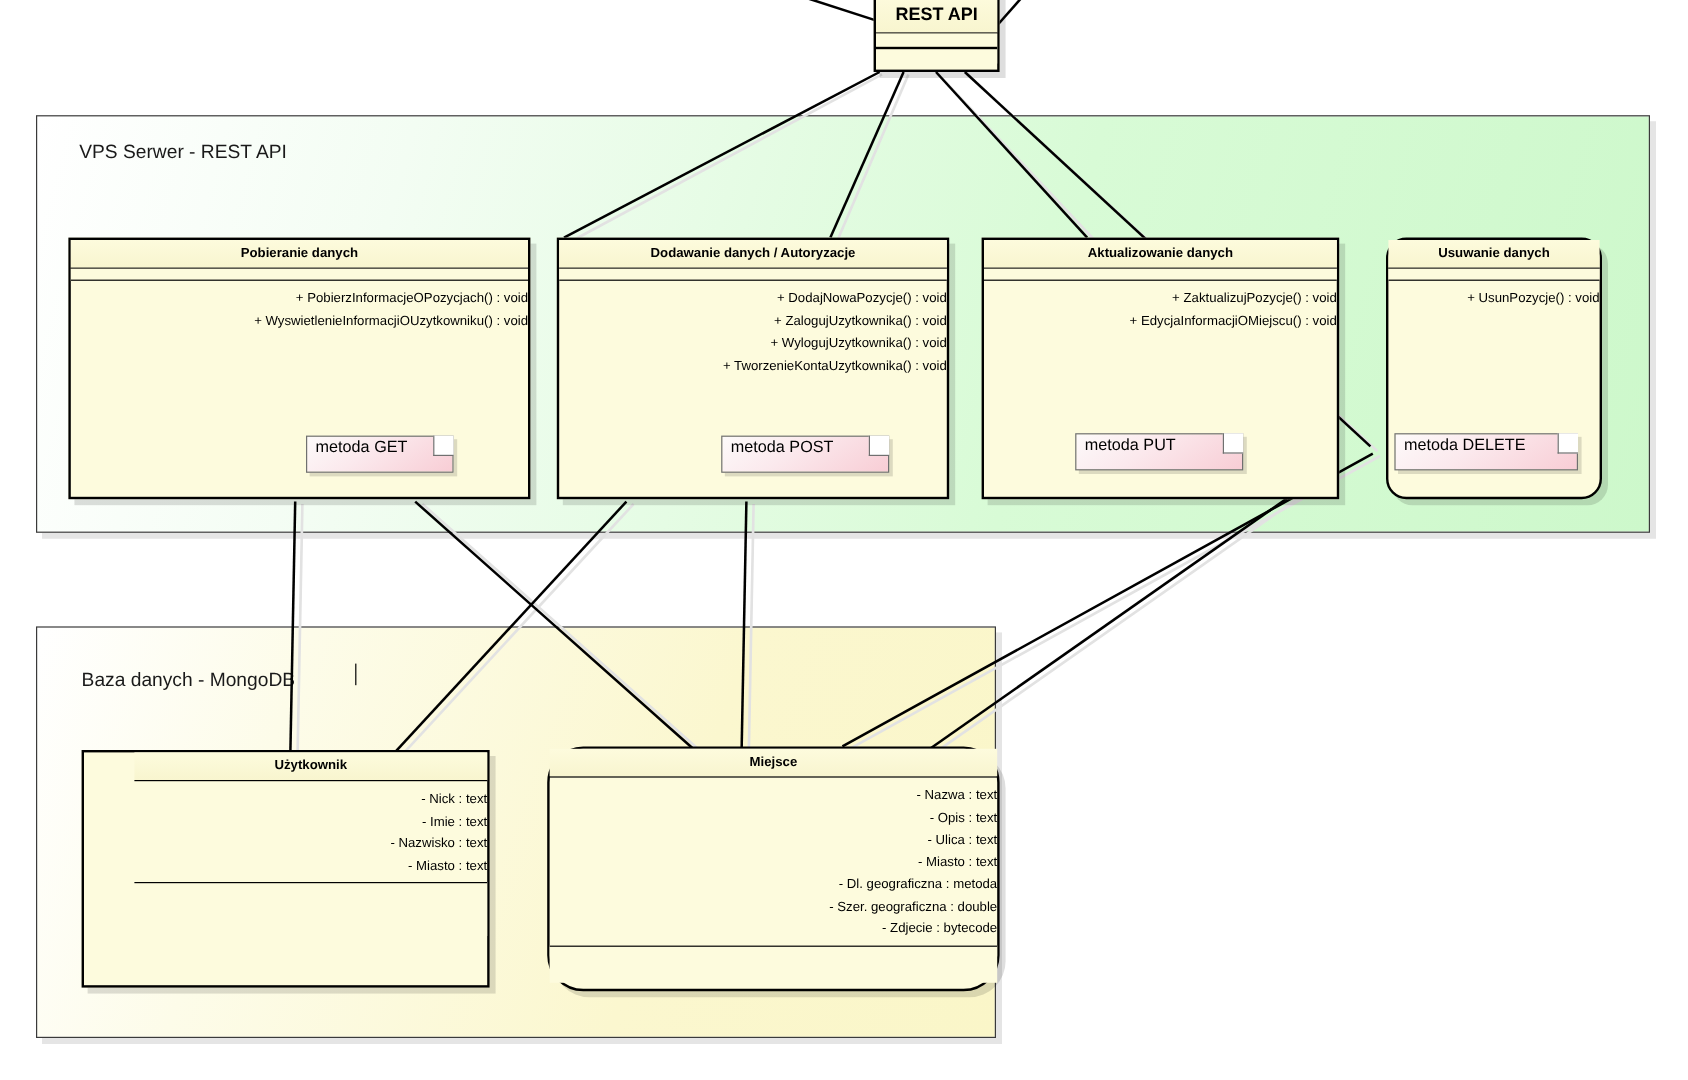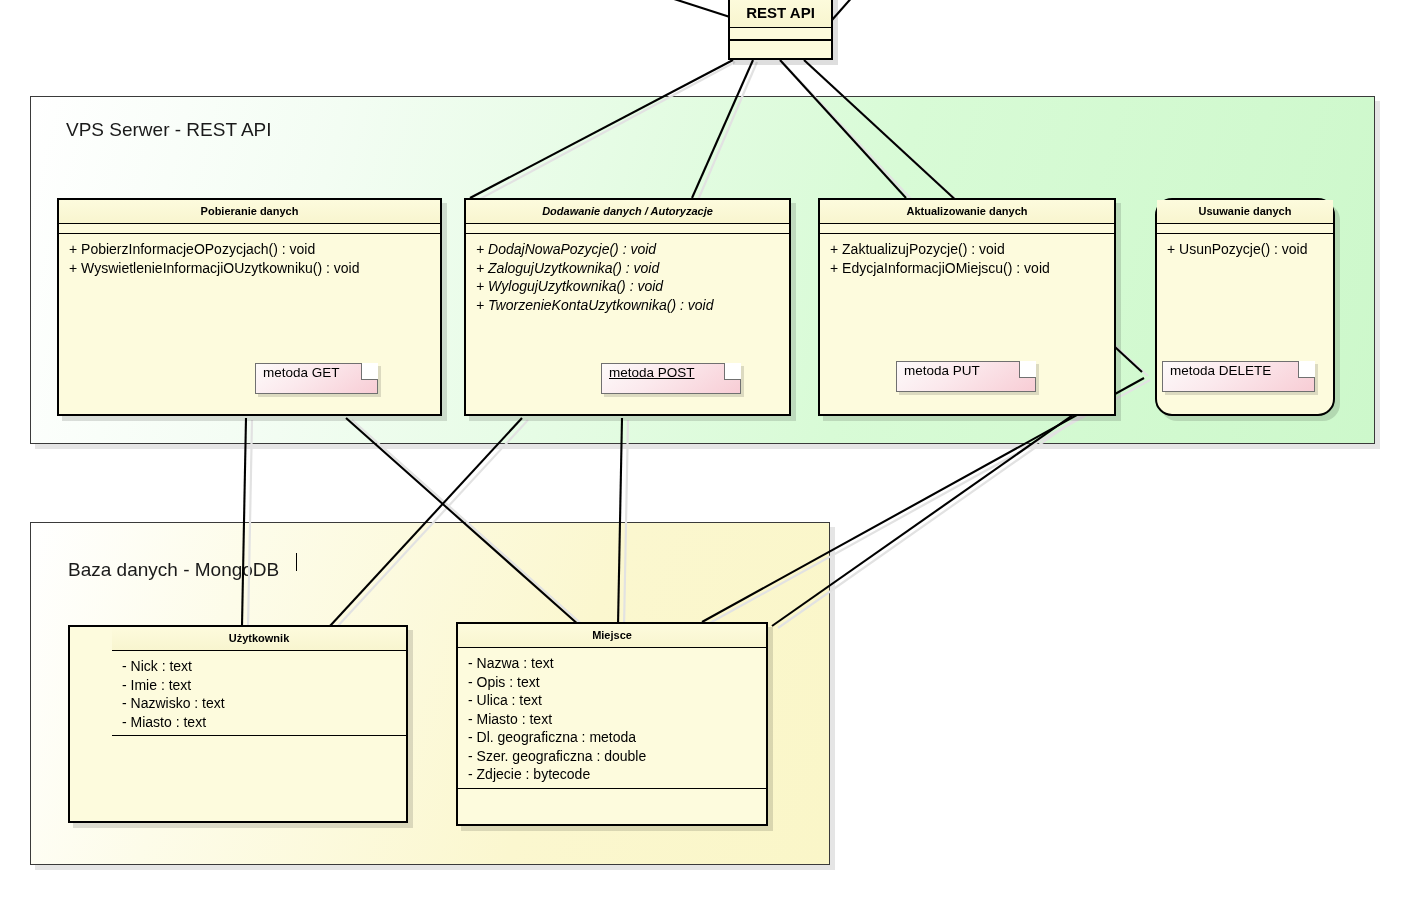--- a/index.html
+++ b/index.html
@@ -13,21 +13,21 @@
 
   
   .container {
     position:absolute;
     border:1.5px solid #3a3a3a;
     box-shadow:5px 5px 0 0 rgba(0,0,0,0.10);
     box-sizing:border-box;
   }
   .container-label {
     position:absolute;
-    font-size:19px;
+    font-size:16px;
     color:#1a1a1a;
     white-space:nowrap;
   }
   #vps-container {
     left:30px; top:96px; width:1345px; height:348px;
     background:linear-gradient(105deg,#ffffff 0%,#f3fdf3 22%,#d8fbd6 62%,#cdf8cb 100%);
   }
   #vps-label { left:66px; top:119px; }
 
   #db-container {
@@ -53,43 +53,44 @@
     border-bottom:1.5px solid #000;
     background:linear-gradient(180deg,#fdfbdd 0%,#f8f5cf 100%);
   }
   .uml-sep-empty {
     height:9px;
     border-bottom:1.5px solid #000;
     background:#fdfbdd;
   }
   .uml-members {
     padding:6px 0 4px 10px;
-    font-size:14px;
+    font-size:11px;
     line-height:18.5px;
+    text-align:right;
   }
   .uml-members div { white-space:nowrap; }
   .uml-tail {
     border-top:1.5px solid #000;
     background:#fdfbdd;
   }
 
   
   #cls-rest  { left:728px; top:-6px;  width:105px; height:66px; }
   #cls-rest .uml-name { font-size:15px; padding-top:8px; }
   #cls-rest .uml-sep-empty { height:11px; }
   #cls-rest .uml-tail { height:12px; }
 
   #cls-get    { left:57px;   top:198px; width:385px; height:218px; }
-  #cls-post   { left:464px;  top:198px; width:327px; height:218px;font-style:italic; }
+  #cls-post   { left:464px;  top:198px; width:327px; height:218px; }
   #cls-put    { left:818px;  top:198px; width:298px; height:218px; }
   #cls-delete { left:1155px; top:198px; width:180px; height:218px;border-radius:17px; }
 
   #cls-uzytkownik { left:68px;  top:625px; width:340px; height:198px;padding-left:42px; }
   #cls-uzytkownik .uml-tail { height:44px; }
-  #cls-miejsce    { left:456px; top:622px; width:312px; height:204px; }
+  #cls-miejsce    { left:456px; top:622px; width:377px; height:204px;border-radius:30px; }
   #cls-miejsce    .uml-tail { height:30px; }
 
   
   .note {
     position:absolute;
     border:1px solid #707070;
     box-shadow:3px 3px 0 0 rgba(0,0,0,0.13);
     background:linear-gradient(145deg,#fdfafa 0%,#fbe9ed 42%,#f8cdd5 100%);
     box-sizing:border-box;
     font-size:13.5px;
@@ -100,21 +101,21 @@
   .note .fold {
     position:absolute;
     right:-1px; top:-1px;
     width:17px; height:17px;
     background:#ffffff;
     border-left:1px solid #707070;
     border-bottom:1px solid #707070;
     box-sizing:border-box;
   }
   #note-get    { left:255px;  top:363px; width:123px; height:31px; }
-  #note-post   { left:601px;  top:363px; width:140px; height:31px;text-decoration:underline; }
+  #note-post   { left:601px;  top:363px; width:140px; height:31px; }
   #note-put    { left:896px;  top:361px; width:140px; height:31px; }
   #note-delete { left:1162px; top:361px; width:153px; height:31px; }
 </style>
 </head>
 <body>
 
 <div id="stage">
 
   <div class="container" id="vps-container"></div>
   <div class="container-label" id="vps-label">VPS Serwer - REST API</div>

